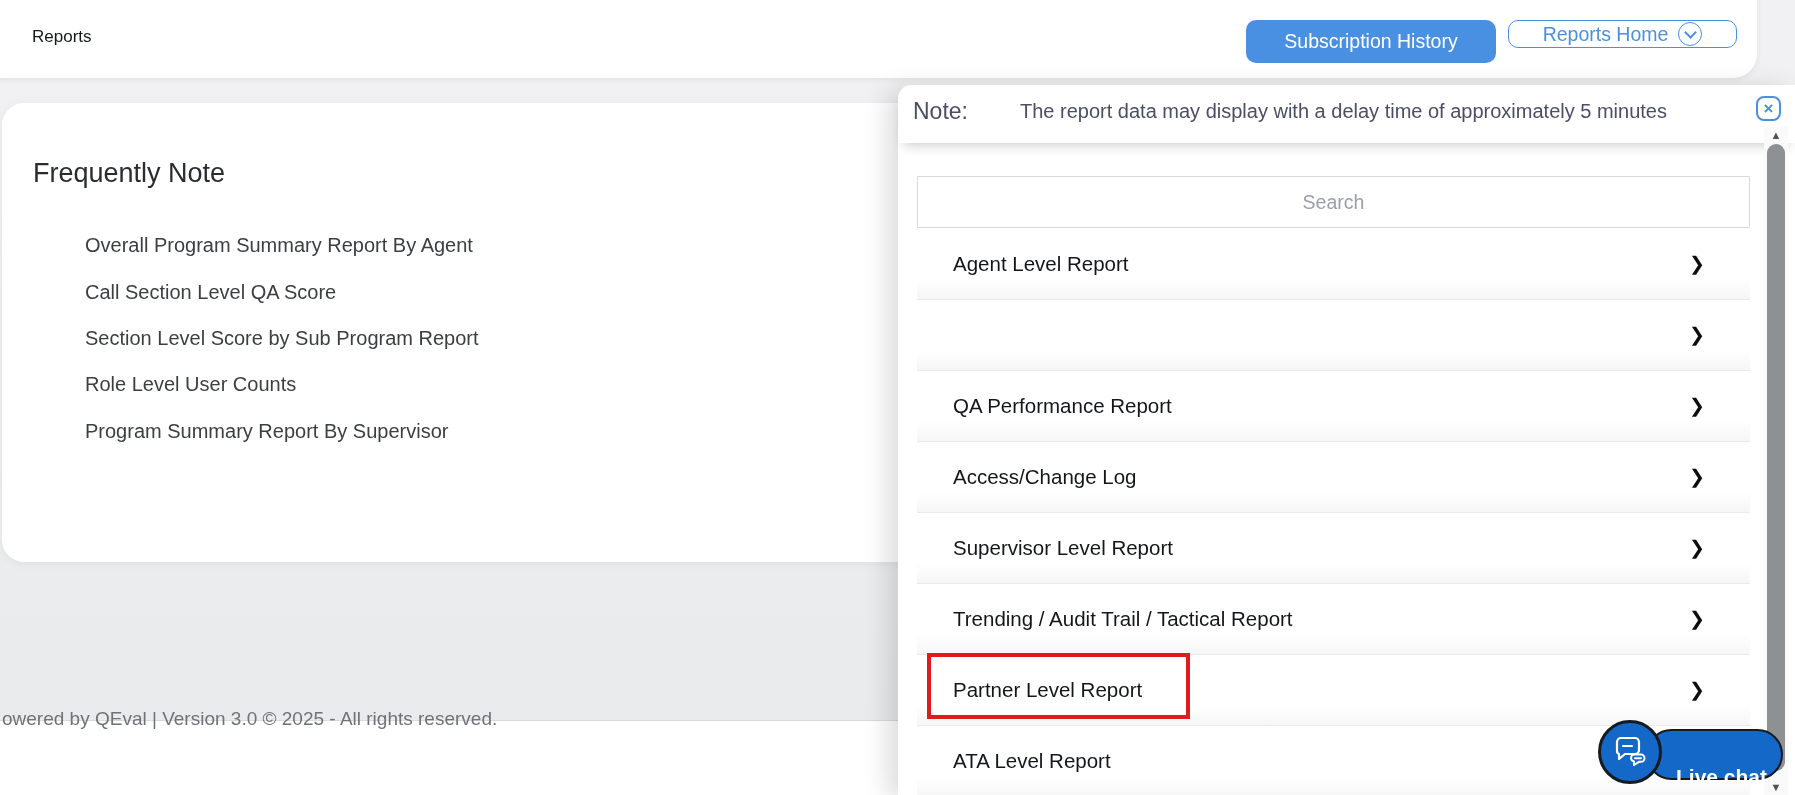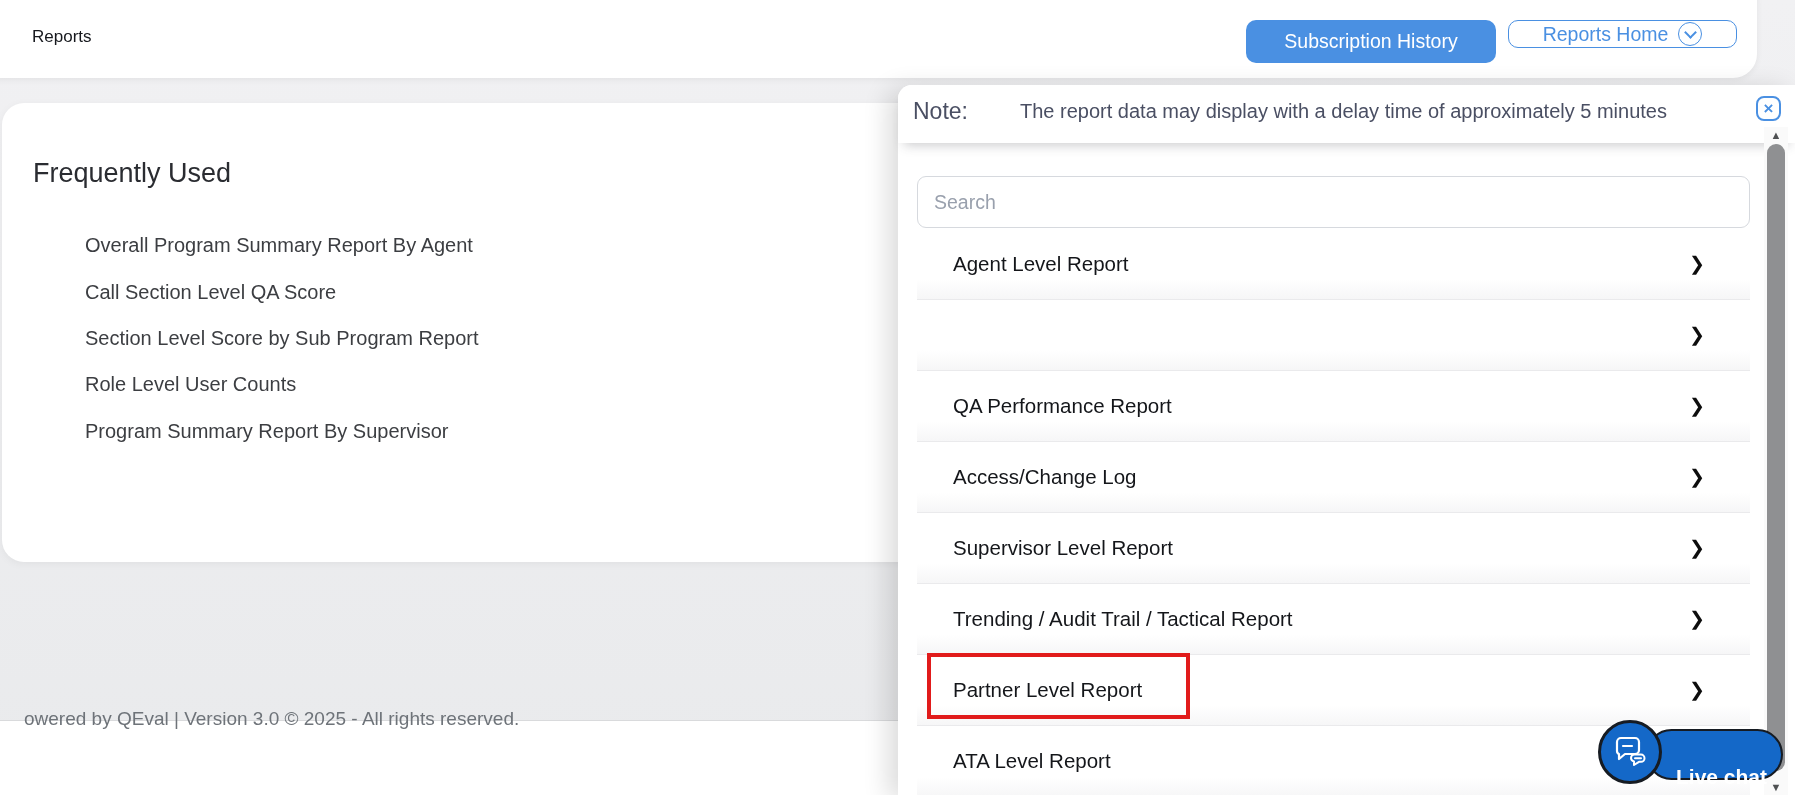--- a/index.html
+++ b/index.html
@@ -27,37 +27,37 @@
 
   
   .freq-card { position:absolute; left:2px; top:103px; width:1755px; height:459px;
                background:#ffffff; border-radius:22px; box-shadow:0 2px 8px rgba(0,0,0,0.05); }
   .freq-title { position:absolute; left:33px; top:158px; font-size:27px; color:#2a2c31; }
   .freq-item { position:absolute; left:85px; font-size:20px; color:#3c3e42; cursor:pointer; }
 
   
   .footer-strip { position:absolute; left:0; top:720px; width:1795px; height:75px;
                   background:#ffffff; border-top:1px solid #d9dadc; }
-  .footer-text { position:absolute; left:2px; top:708px; font-size:19px; color:#6e7379;margin-left:22px; }
+  .footer-text { position:absolute; left:2px; top:708px; font-size:19px; color:#6e7379; }
 
   
   .panel { position:absolute; left:898px; top:85px; width:897px; height:710px;
            background:#ffffff; border-radius:14px 0 0 0;
            box-shadow:-10px 4px 26px rgba(0,0,0,0.14); }
   .note-bar { position:absolute; left:0; top:0; width:897px; height:58px; background:#ffffff;
               border-radius:14px 0 0 0; box-shadow:0 8px 12px -6px rgba(60,60,70,0.28); z-index:3;padding-left:20px; }
   .note-label { position:absolute; left:15px; top:13px; font-size:23px; color:#4a4f63; font-weight:500; }
   .note-msg { position:absolute; left:122px; top:15px; font-size:20px; color:#4a4f63; }
   .note-close { position:absolute; left:858px; top:11px; width:25px; height:25px;
                 border:2px solid #4a90e2; border-radius:8px; background:#ffffff; color:#4a90e2;
                 font-size:17px; font-weight:700; line-height:20px; text-align:center; cursor:pointer; }
 
   .search-box { position:absolute; left:19px; top:91px; width:833px; height:52px;
-                border:1px solid #d6d9de; border-radius:9px; font-size:19.5px; color:#333;
-                padding:0 16px; font-family:inherit; outline:none; background:#fff; }
+                border:1px solid #d6d9de; border-radius:1px; font-size:19.5px; color:#333;
+                padding:0 16px; font-family:inherit; outline:none; background:#fff;text-align:center; }
   .search-box::placeholder { color:#99a0ad; }
 
   .report-row { position:absolute; left:19px; width:833px; height:71px; cursor:pointer;
                 background:linear-gradient(#ffffff 72%, #f6f6f7 100%);
                 border-bottom:1px solid #eaeaec; }
   .report-row .lbl { position:absolute; left:36px; top:23px; font-size:20.5px; color:#14161a; }
   .report-row .chev { position:absolute; right:45px; top:23px; font-size:19px; font-weight:700; color:#0d0d0d; }
 
   .red-box { position:absolute; left:927px; top:653px; width:263px; height:66px;
              border:4px solid #e11b1b; z-index:6; pointer-events:none; }
@@ -92,21 +92,21 @@
     <span>Subscription History</span>
   </button>
   <button class="btn-outline">
     <span>Reports Home</span>
     <span class="circle-chev">
         <i></i>
       </span>
   </button>
 
   <div class="freq-card"></div>
-  <div class="freq-title">Frequently Used</div>
+  <div class="freq-title">Frequently Note</div>
   <div class="freq-item" style="top:234px;">Overall Program Summary Report By Agent</div>
   <div class="freq-item" style="top:281px;">Call Section Level QA Score</div>
   <div class="freq-item" style="top:327px;">Section Level Score by Sub Program Report</div>
   <div class="freq-item" style="top:373px;">Role Level User Counts</div>
   <div class="freq-item" style="top:420px;">Program Summary Report By Supervisor</div>
 
   <div class="footer-strip"></div>
   <div class="footer-text">owered by QEval | Version 3.0 © 2025 - All rights reserved.</div>
 
   <div class="panel">

